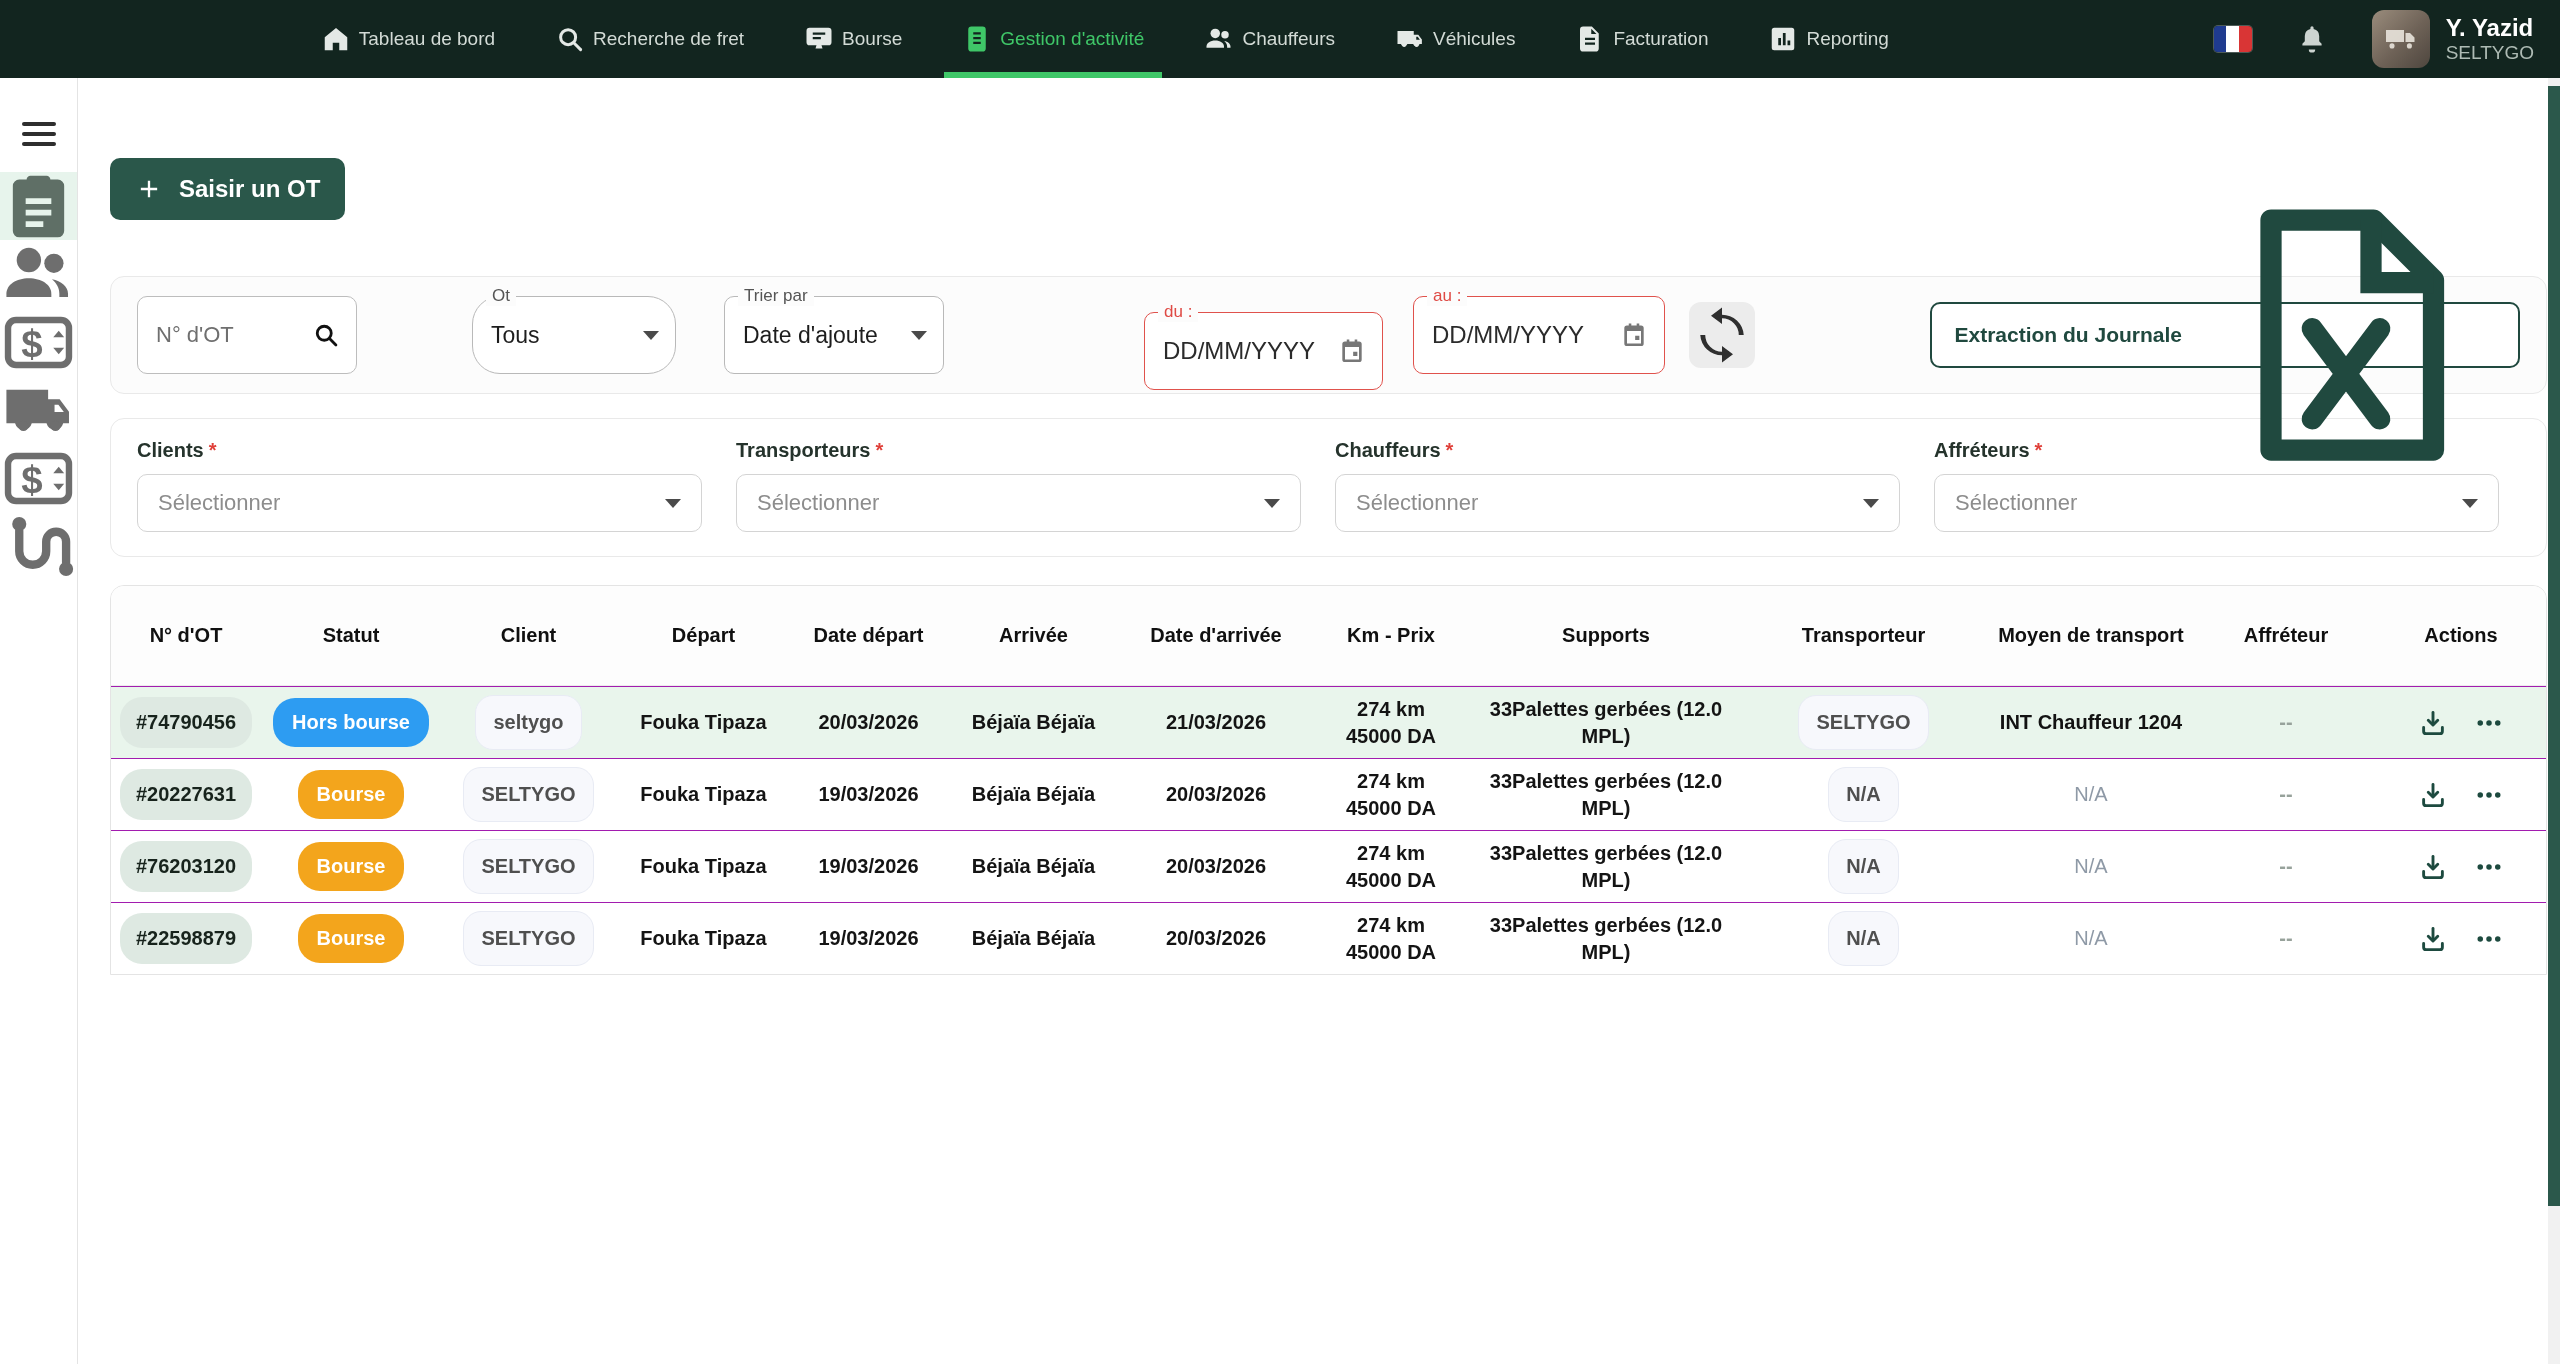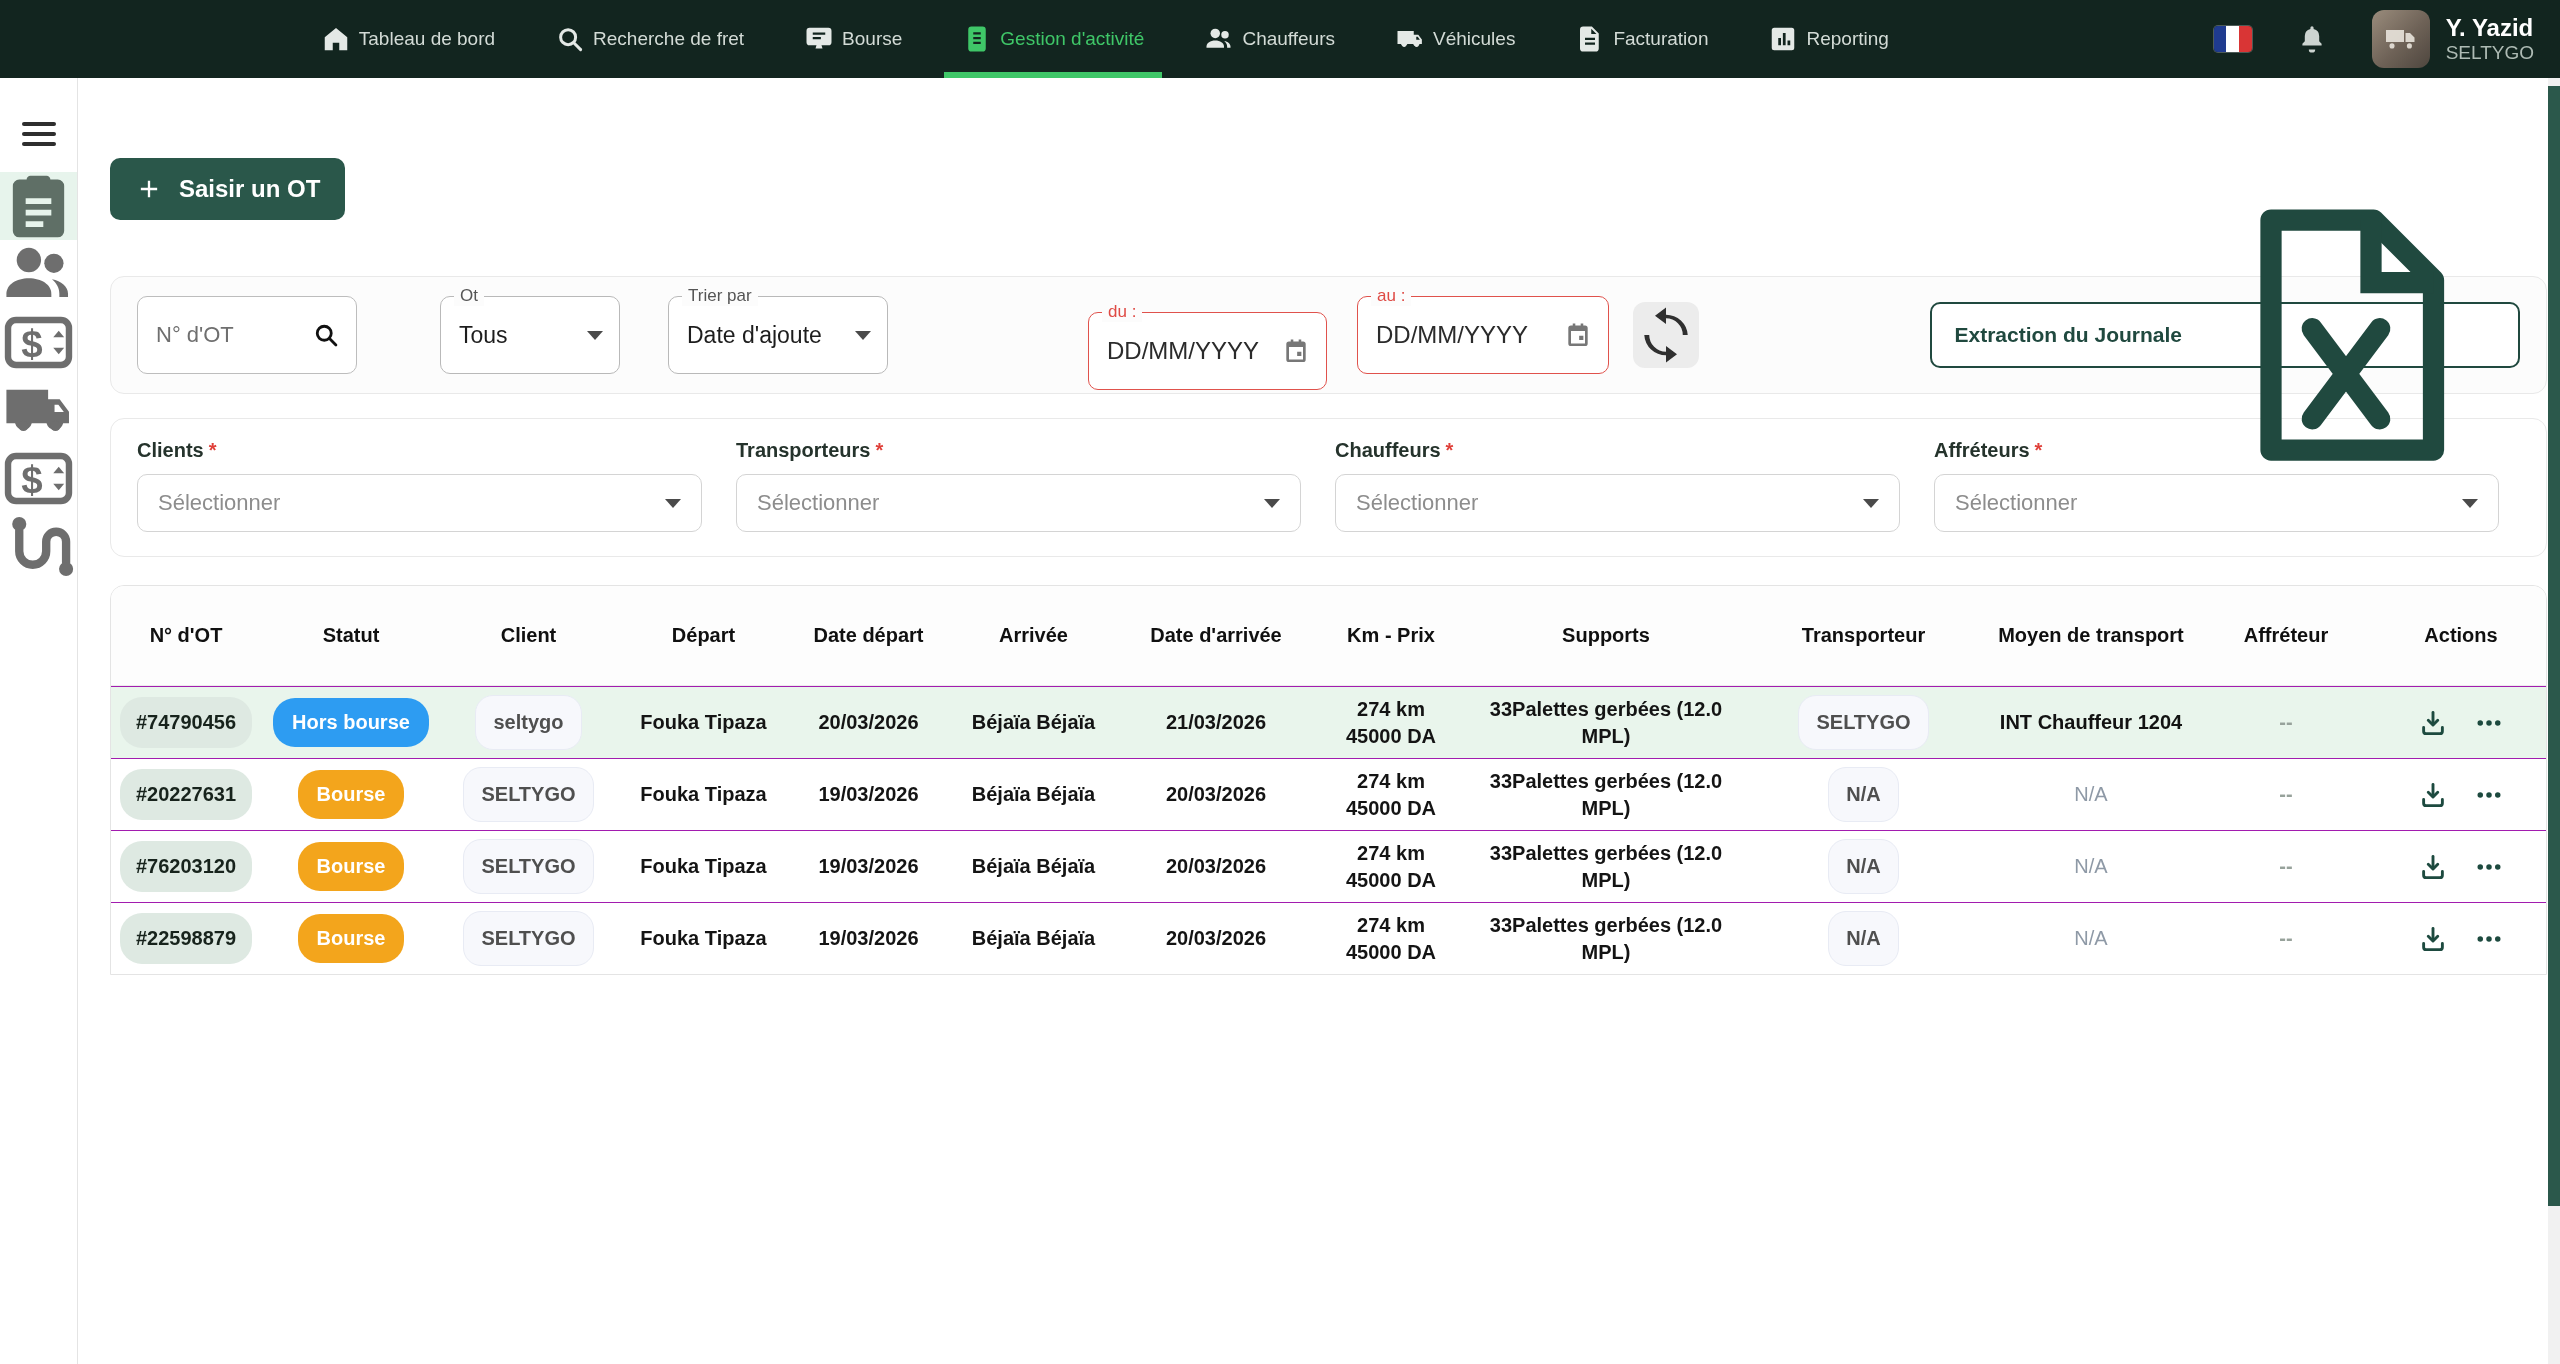--- a/index.html
+++ b/index.html
@@ -59,21 +59,21 @@
   .fcard1 { margin-top:56px; height:118px; border:1px solid #e9e9e9; border-radius:14px; background:#fcfcfc; display:flex; align-items:center; padding:0 26px; }
   .searchbox { width:220px; height:78px; background:#fff; border:1.5px solid #bdbdbd; border-radius:10px; display:flex; align-items:center; padding:0 16px 0 18px; }
   .searchbox input { border:none; outline:none; background:transparent; width:130px; font-size:22px; color:#333; font-family:inherit; }
   .searchbox input::placeholder { color:#6f6f6f; }
   .searchbox .sico { width:28px; height:28px; color:#111; margin-left:auto; cursor:pointer; }
   .searchbox .sico svg{ width:100%; height:100%; }
   .nfield { position:relative; height:78px; background:#fff; border:1.5px solid #b9b9b9; border-radius:10px; display:flex; align-items:center; padding:0 16px 0 18px; cursor:pointer; }
   .nfield .nlab { position:absolute; top:-11px; left:13px; background:#fcfcfc; padding:0 6px; font-size:17px; color:#555; }
   .nfield .nval { font-size:23px; color:#1d1d1d; white-space:nowrap; }
   .caret { width:0; height:0; border-left:8px solid transparent; border-right:8px solid transparent; border-top:9px solid #4a4a4a; margin-left:auto; }
-  .f-ot { margin-left:83px; width:180px; }
+  .f-ot { margin-left:115px; width:204px;border-radius:28px; }
   .f-sort { margin-left:48px; width:220px; }
   .datefield { border-color:#e0524c; }
   .datefield .nlab { color:#df4a44; }
   .datefield .nval { font-size:24px; color:#2b2b2b; overflow:hidden; width:160px; }
   .datefield .cal { width:28px; height:28px; color:#777; margin-left:auto; cursor:pointer; }
   .datefield .cal svg { width:100%; height:100%; }
   .f-du { margin-left:200px; width:239px;margin-top:32px; }
   .f-au { margin-left:30px; width:252px; }
   .btn-refresh { margin-left:24px; width:66px; height:66px; border:none; border-radius:12px; background:#ececec; color:#2f2f2f; display:flex; align-items:center; justify-content:center; cursor:pointer; }
   .btn-refresh svg { width:30px; height:30px; }

